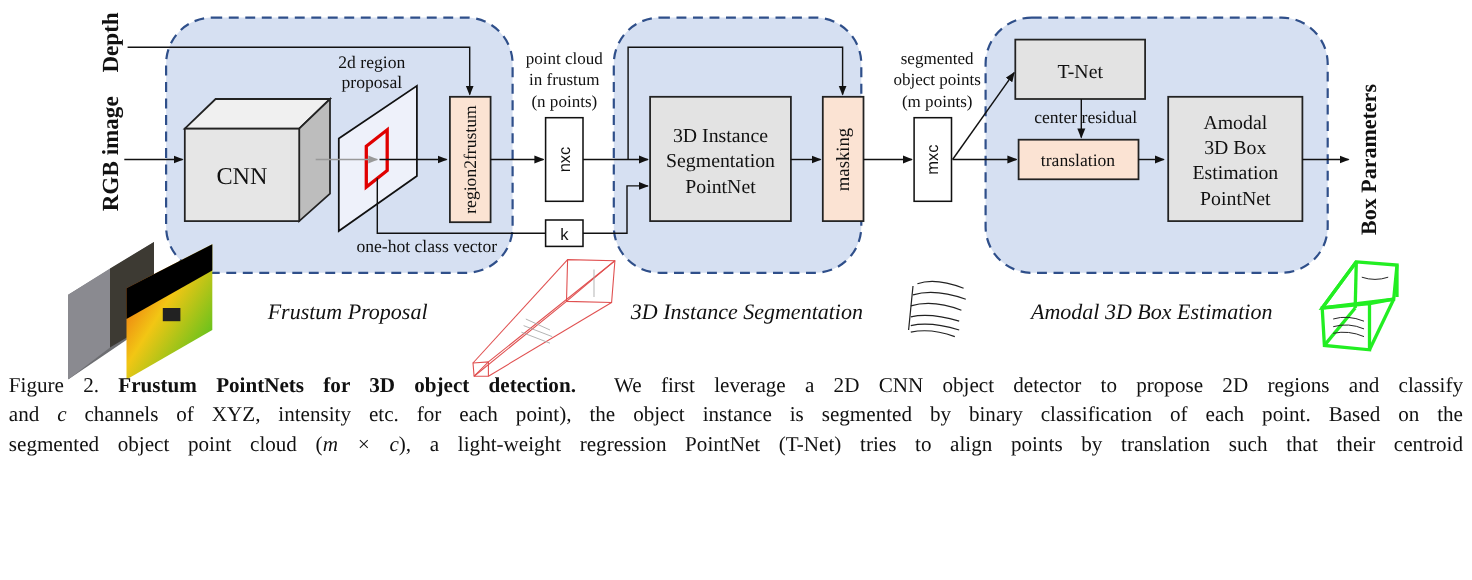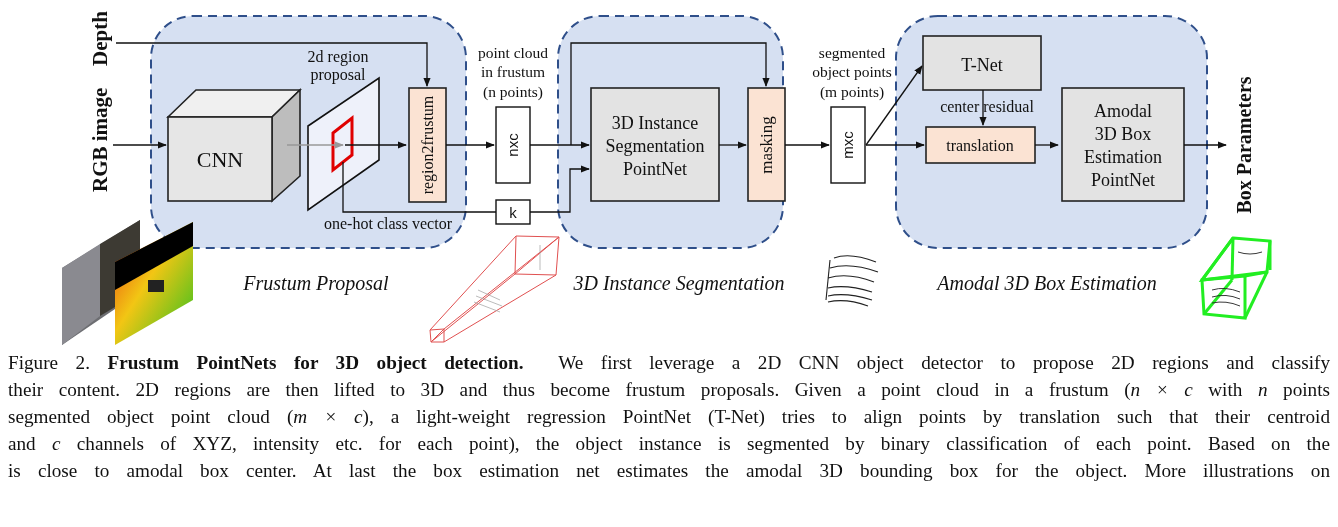--- a/index.html
+++ b/index.html
@@ -7,21 +7,21 @@
   #figure { position: absolute; left: 0; top: 0; width: 1338px; height: 345px; }
   .stage-bg { fill: #d6e0f2; stroke: #2f4f8a; stroke-width: 2; stroke-dasharray: 9 6; }
   .gray-box { fill: #e3e3e3; stroke: #222; stroke-width: 1.6; }
   .peach-box { fill: #fbe3d3; stroke: #222; stroke-width: 1.6; }
   .white-box { fill: #ffffff; stroke: #111; stroke-width: 1.4; }
   .line { stroke: #111; stroke-width: 1.3; fill: none; }
   .svgtxt { font-family: "Liberation Serif", serif; fill: #111; }
   .sans { font-family: "Liberation Sans", sans-serif; }
   .bold { font-weight: bold; }
   .ital { font-style: italic; }
-  #caption { position: absolute; left: 8px; top: 349px; width: 1322px; font-family: "Liberation Serif", serif; font-size: 19.2px; line-height: 27px; color: #111; text-align: justify; }
+  #caption { position: absolute; left: 8px; top: 337px; width: 1322px; font-family: "Liberation Serif", serif; font-size: 19.2px; line-height: 27px; color: #111; text-align: justify; }
   #caption .bold { font-weight: bold; }
   #caption .math { font-style: italic; }
   #caption .ref { color: #e00000; }
   .cline { display: block; white-space: nowrap; text-align-last: justify; }
   .cline.last { text-align-last: left; }
 </style>
 </head>
 <body>
 
 <svg id="figure" viewBox="0 0 1338 345" xmlns="http://www.w3.org/2000/svg">
@@ -176,17 +176,15 @@
       <path d="M1212,290 Q1225,286 1240,292"></path>
       <path d="M1212,297 Q1226,293 1240,299"></path>
       <path d="M1212,303 Q1226,300 1240,306"></path>
       <path d="M1238,252 Q1250,256 1262,252"></path>
     </g>
   </g>
 </svg>
 
 <div id="caption">
   <span class="cline"><span>Figure 2.</span> <span class="bold">Frustum PointNets for 3D object detection.</span>&nbsp; <span>We first leverage a 2D CNN object detector to propose 2D regions and classify</span></span>
-  <span class="cline"><span>their content. 2D regions are then lifted to 3D and thus become frustum proposals. Given a point cloud in a frustum (</span><span class="math">n × c</span><span> with </span><span class="math">n</span><span> points</span></span>
+  <span class="cline"><span>and </span><span class="math">c</span><span> channels of XYZ, intensity etc. for each point), the object instance is segmented by binary classification of each point. Based on the</span></span>
   <span class="cline"><span>segmented object point cloud (</span><span class="math">m × c</span><span>), a light-weight regression PointNet (T-Net) tries to align points by translation such that their centroid</span></span>
-  <span class="cline"><span>and </span><span class="math">c</span><span> channels of XYZ, intensity etc. for each point), the object instance is segmented by binary classification of each point. Based on the</span></span>
-  <span class="cline"><span>is close to amodal box center.  At last the box estimation net estimates the amodal 3D bounding box for the object.  More illustrations on</span></span>
 </div>
 
 </body></html>

